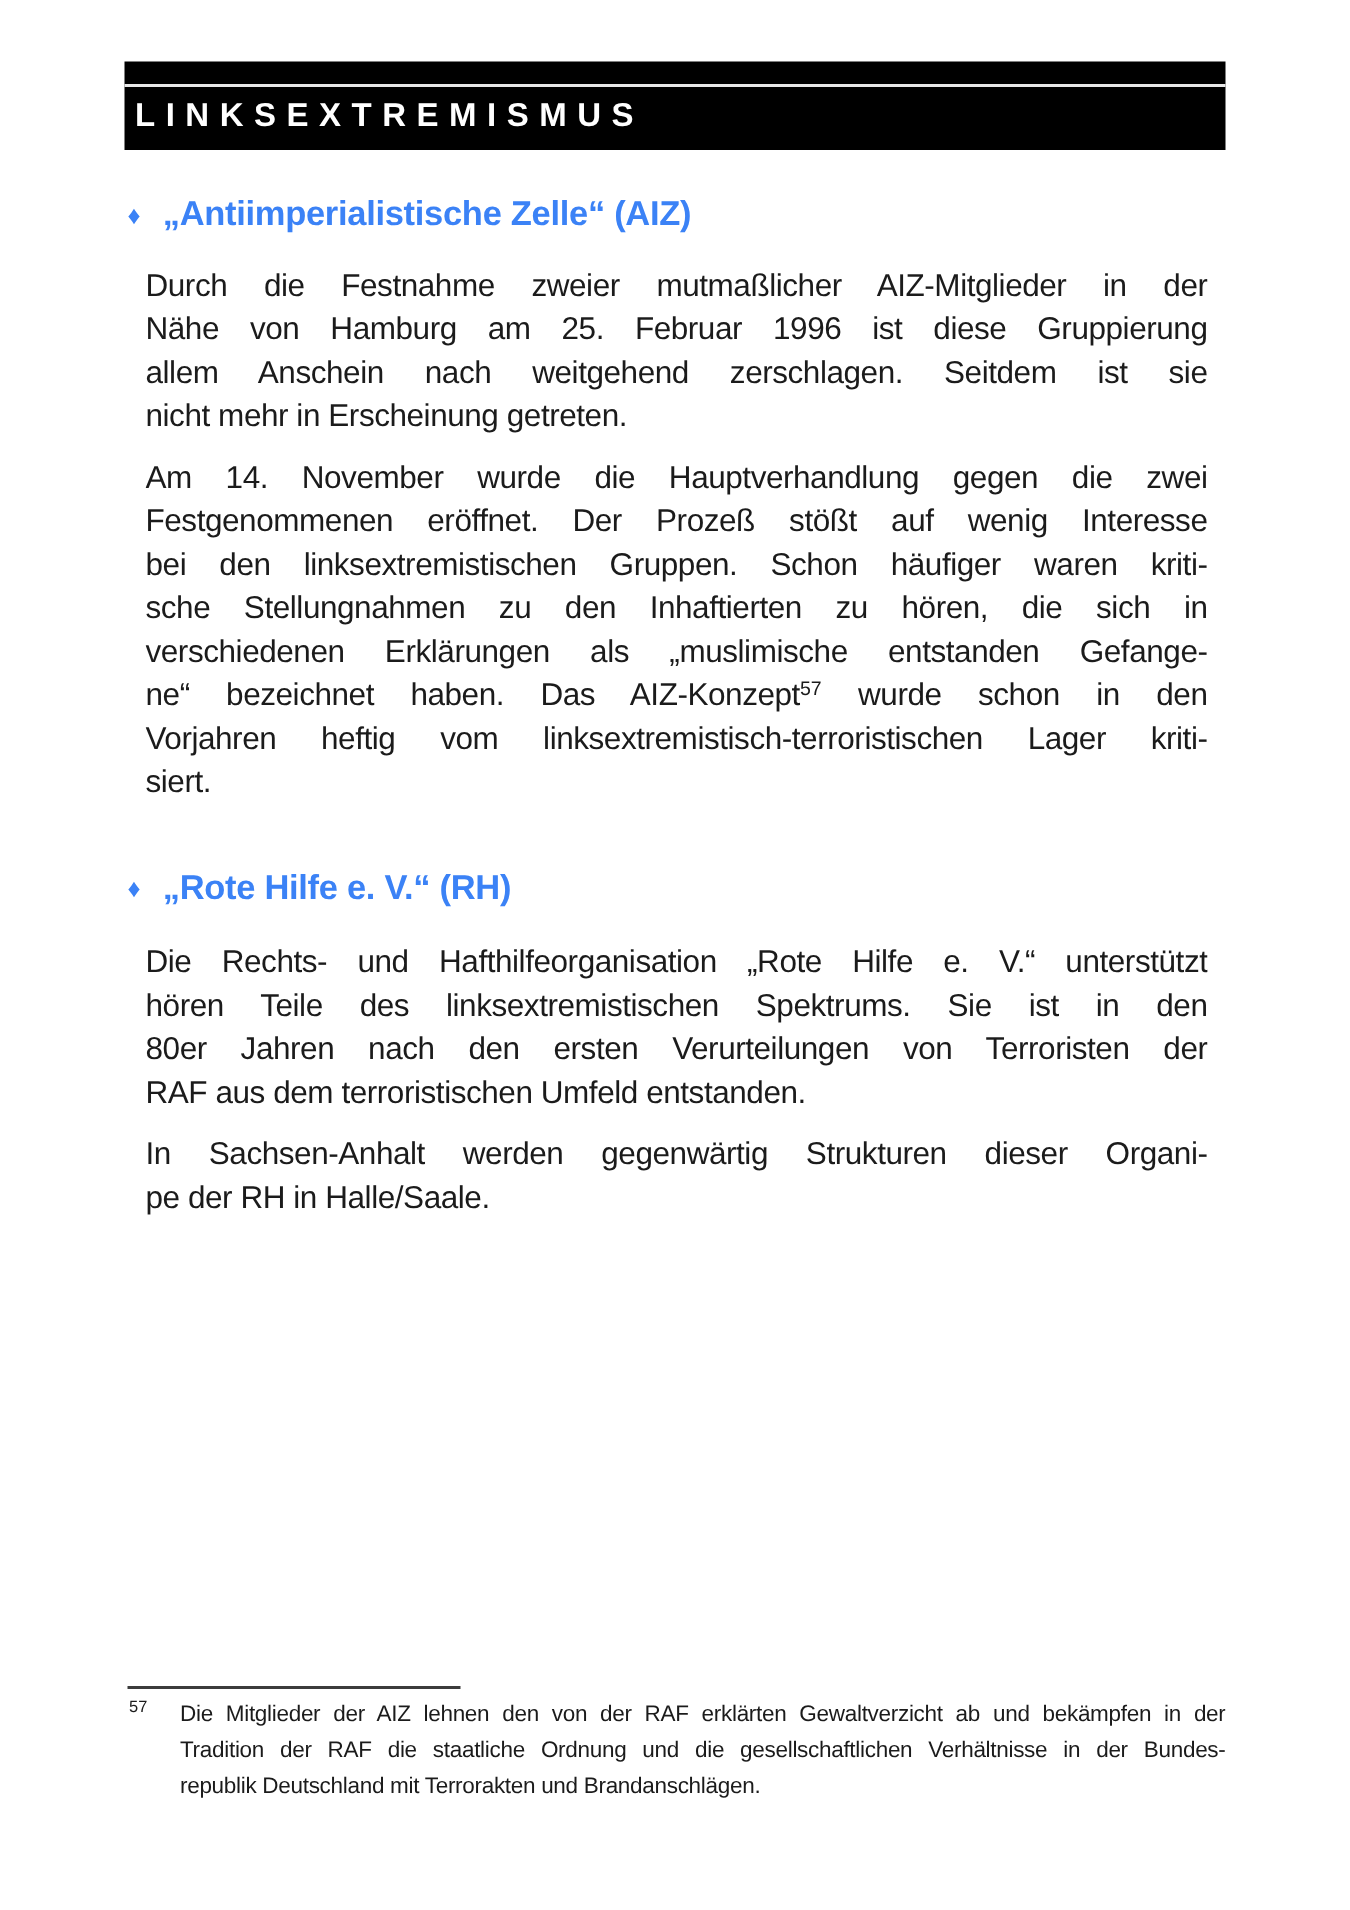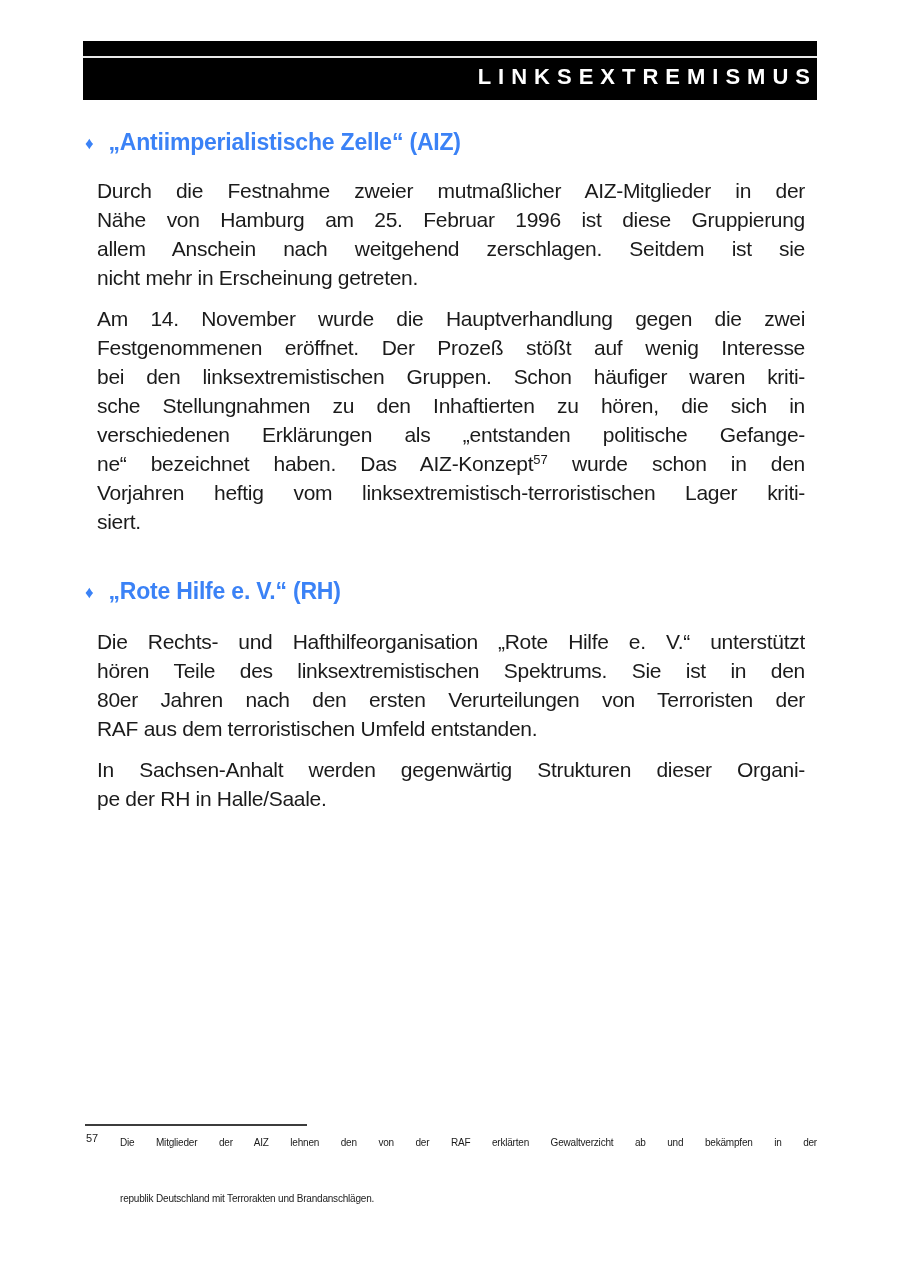--- a/index.html
+++ b/index.html
@@ -21,21 +21,21 @@
   }
   .banner-line {
     position: absolute;
     left: 0; top: 15px;
     width: 100%; height: 2px;
     background: #e8e8e8;
   }
   .banner-title {
     position: absolute;
     left: 0; right: 0; top: 25px;
-    text-align: right;
+    text-align: left;
     color: #ffffff;
     font-size: 22px;
     font-weight: bold;
     letter-spacing: 7px;
     padding-left: 7px;
     line-height: 1;
   }
   
   .body {
     position: absolute;
@@ -87,29 +87,29 @@
     width: 732px;
     padding-left: 35px;
     box-sizing: border-box;
   }
   .fn-marker {
     position: absolute;
     left: 1px; top: 1px;
     font-size: 11px;
   }
   .fn-line {
-    font-size: 10px;
+    font-size: 15px;
     line-height: 24px;
     height: 24px;
     text-align: justify;
     text-align-last: justify;
     letter-spacing: -0.2px;
     overflow: hidden;
   }
-  .fn-line.last { text-align-last: left; margin-top: 32px; }
+  .fn-line.last { text-align-last: left; }
 </style>
 </head>
 <body>
 
 <div class="page">
 
   <div class="banner">
     <div class="banner-line"></div>
     <div class="banner-title">LINKSEXTREMISMUS</div>
   </div>
@@ -125,21 +125,21 @@
       <div class="line">Nähe von Hamburg am 25. Februar 1996 ist diese Gruppierung</div>
       <div class="line">allem Anschein nach weitgehend zerschlagen. Seitdem ist sie</div>
       <div class="line last">nicht mehr in Erscheinung getreten.</div>
     </div>
 
     <div class="para">
       <div class="line">Am 14. November wurde die Hauptverhandlung gegen die zwei</div>
       <div class="line">Festgenommenen eröffnet. Der Prozeß stößt auf wenig Interesse</div>
       <div class="line">bei den linksextremistischen Gruppen. Schon häufiger waren kriti-</div>
       <div class="line">sche Stellungnahmen zu den Inhaftierten zu hören, die sich in</div>
-      <div class="line">verschiedenen Erklärungen als „entstanden politische Gefange-</div>
+      <div class="line">verschiedenen Erklärungen als „muslimische entstanden Gefange-</div>
       <div class="line"><span>ne“ bezeichnet haben. Das AIZ-Konzept</span><span class="ref-sup">57</span><span> wurde schon in den</span></div>
       <div class="line">Vorjahren heftig vom linksextremistisch-terroristischen Lager kriti-</div>
       <div class="line last">siert.</div>
     </div>
 
     <h2 class="heading second">
       <span class="bullet">♦</span><span>„Rote Hilfe e. V.“ (RH)</span>
     </h2>
 
     <div class="para">
@@ -154,16 +154,17 @@
       <div class="line last">pe der RH in Halle/Saale.</div>
     </div>
 
   </div>
 
   <div class="footnote-rule"></div>
 
   <div class="footnote">
     <span class="fn-marker">57</span>
     <div class="fn-line">Die Mitglieder der AIZ lehnen den von der RAF erklärten Gewaltverzicht ab und bekämpfen in der</div>
+    <div class="fn-line">Tradition der RAF die staatliche Ordnung und die gesellschaftlichen Verhältnisse in der Bundes-</div>
     <div class="fn-line last">republik Deutschland mit Terrorakten und Brandanschlägen.</div>
   </div>
 
 </div>
 
 </body></html>

